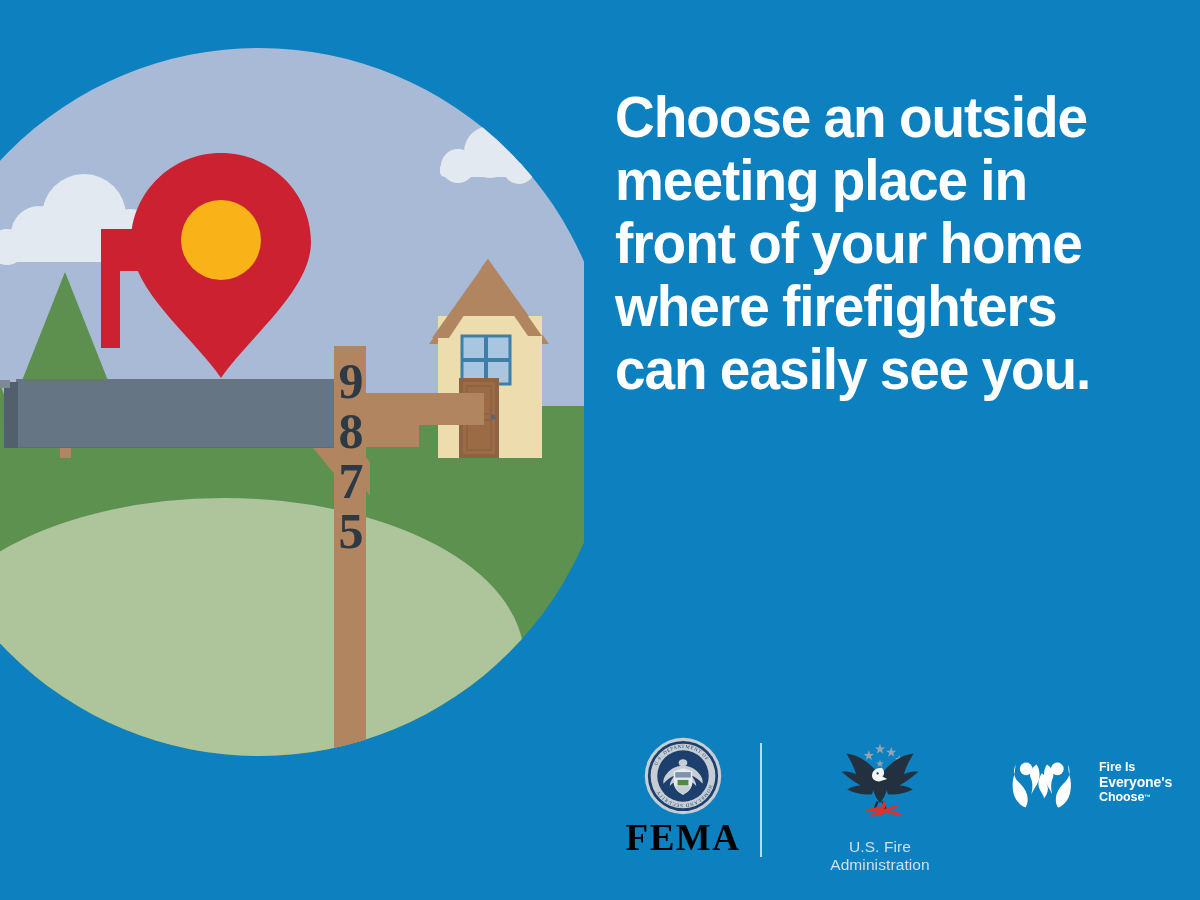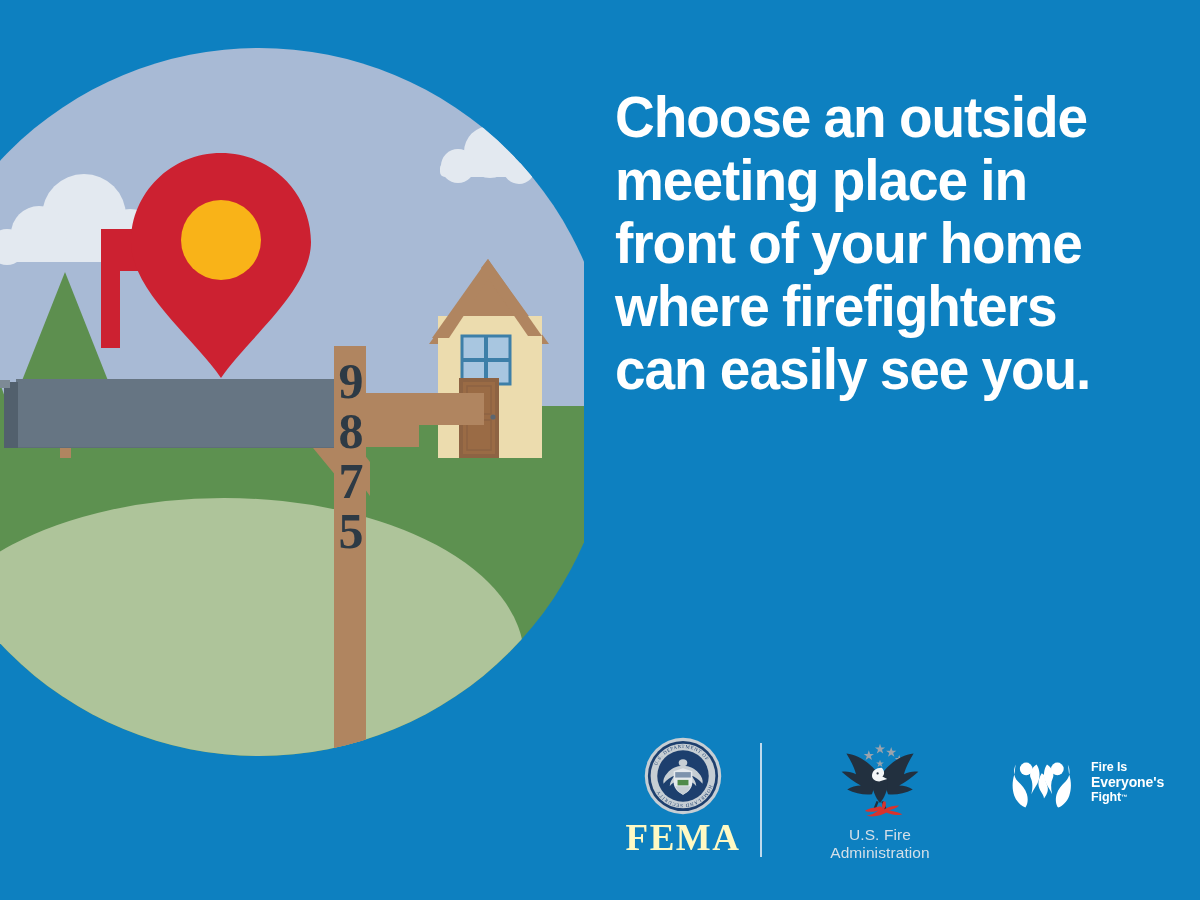--- a/index.html
+++ b/index.html
@@ -59,49 +59,49 @@
 
   
   .fema-block { left: 18px; top: 2px; width: 130px; text-align:center; }
   .dhs-seal { width: 78px; height: 78px; margin: 0 auto; display:block; }
   .fema-word {
     margin-top: 4px;
     font-family: "Liberation Serif", serif;
     font-weight: bold;
     font-size: 37px;
     letter-spacing: 1.5px;
-    color: #fef9c3;
+    color: #000000;
     line-height: 38px;
   }
 
   
   .divider {
     position: absolute;
     left: 160px;
     top: 8px;
     width: 2px;
     height: 114px;
     background: #ddeaf4;
     opacity: .85;
   }
 
   
   .usfa-block { left: 200px; top: 4px; width: 160px; text-align:center; }
   .usfa-eagle { width: 96px; height: 80px; margin: 0 auto; display:block; }
   .usfa-word {
-    margin-top: 7px;
+    margin-top: 19px;
     font-size: 15.5px;
     line-height: 18px;
     color: #d4dfe8;
     font-family: "Liberation Sans", sans-serif;
     letter-spacing: .1px;
   }
 
   
-  .fief-block { left: 408px; top: 22px; width: 180px; display:flex; align-items:center; gap:11px; }
+  .fief-block { left: 408px; top: 22px; width: 180px; display:flex; align-items:center; gap:19px; }
   .fief-mark { width: 72px; height: 52px; flex: 0 0 auto; }
   .fief-text {
     color: #ffffff;
     font-family: "Liberation Sans", sans-serif;
     font-weight: bold;
     font-size: 12.5px;
     line-height: 13.5px;
     letter-spacing: -0.1px;
   }
   .fief-l2 { font-size: 14px; line-height: 15.5px; }
@@ -298,18 +298,18 @@
           <circle cx="66" cy="16" r="8.5"></circle>
           <path d="M80 10 C84 18 83 27 77 33 C72 38 67 43 65 50 C63 57 64 64 67 68 C73 66 79 60 82 52 C85 44 85 33 82 24 C81 19 81 14 80 10 Z"></path>
           <path d="M52 10 C48 16 47 24 49 31 C51 38 56 43 59 50 C57 42 57 34 60 28 C62 23 60 15 52 10 Z"></path>
 
           <path d="M45 22 C40 30 39 38 43 45 C45 49 48 52 48 56 C51 51 54 47 53 41 C52 36 49 32 49 27 C49 25 47 23 45 22 Z"></path>
         </g>
       </svg>
       <div class="fief-text">
         <div class="fief-l1">Fire Is</div>
         <div class="fief-l2">Everyone's</div>
-        <div class="fief-l3"><span>Fight</span><span class="tm">™</span></div>
+        <div class="fief-l3"><span>Choose</span><span class="tm">™</span></div>
       </div>
     </div>
 
   </div>
 </div>
 
 </body></html>

